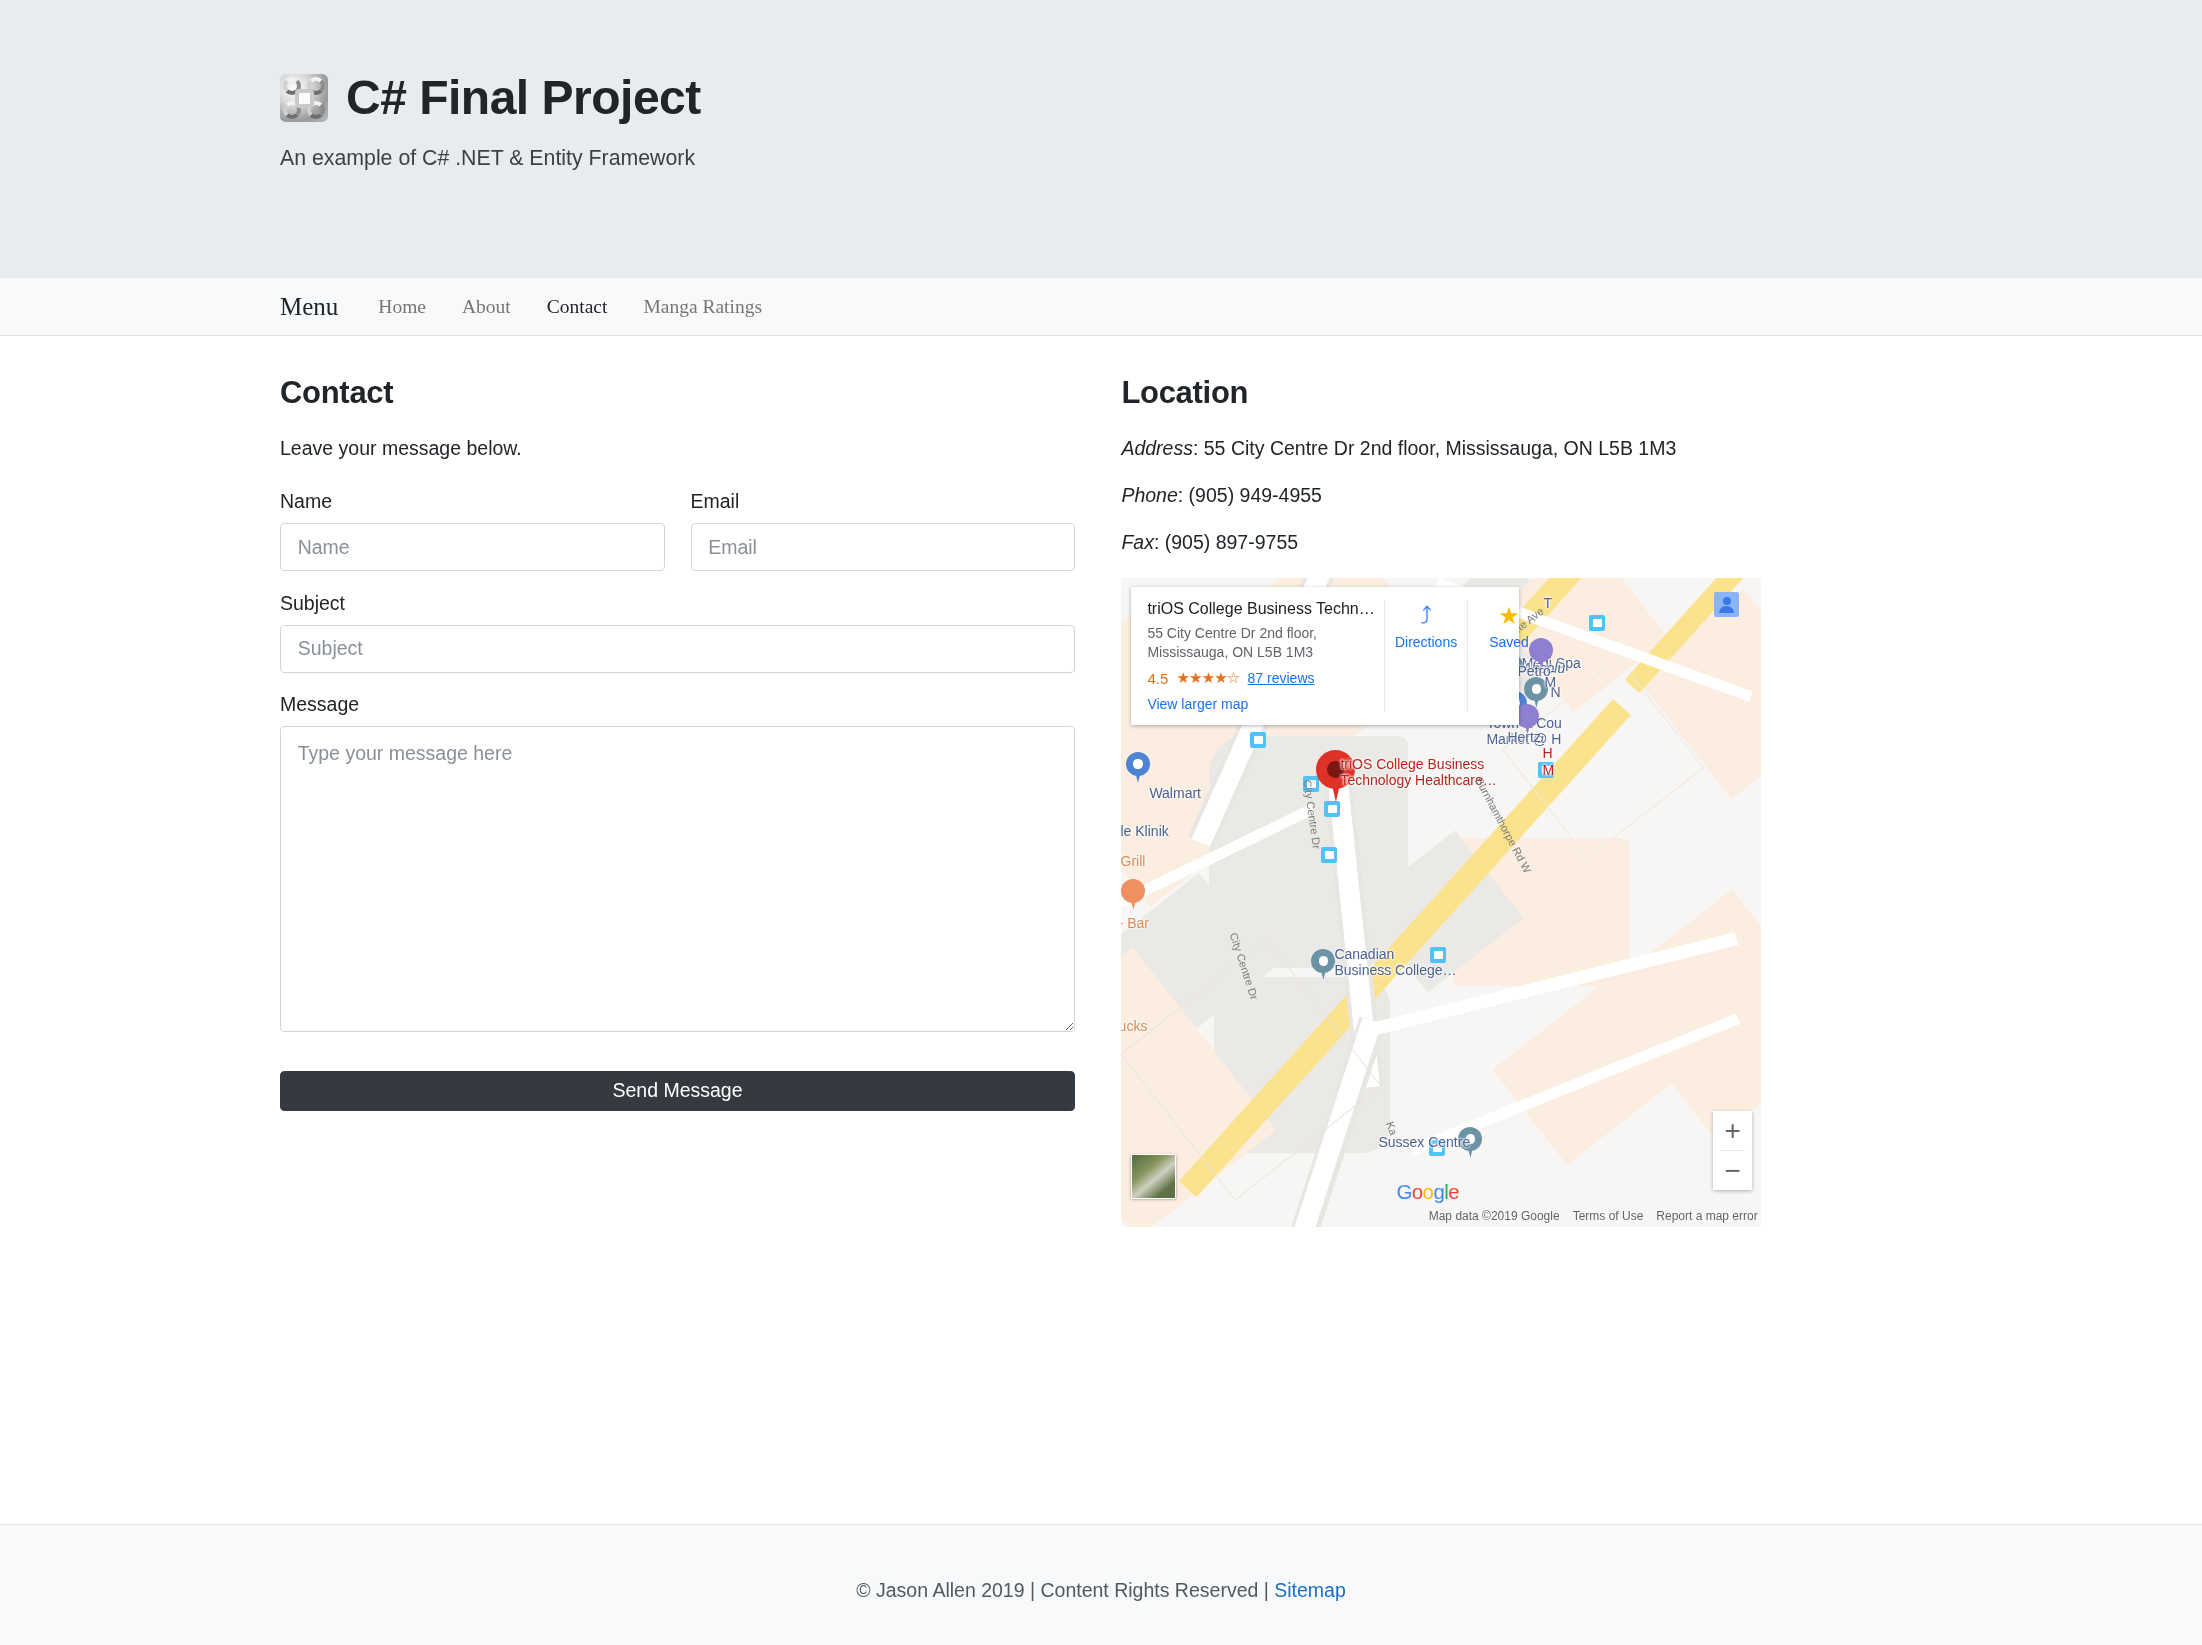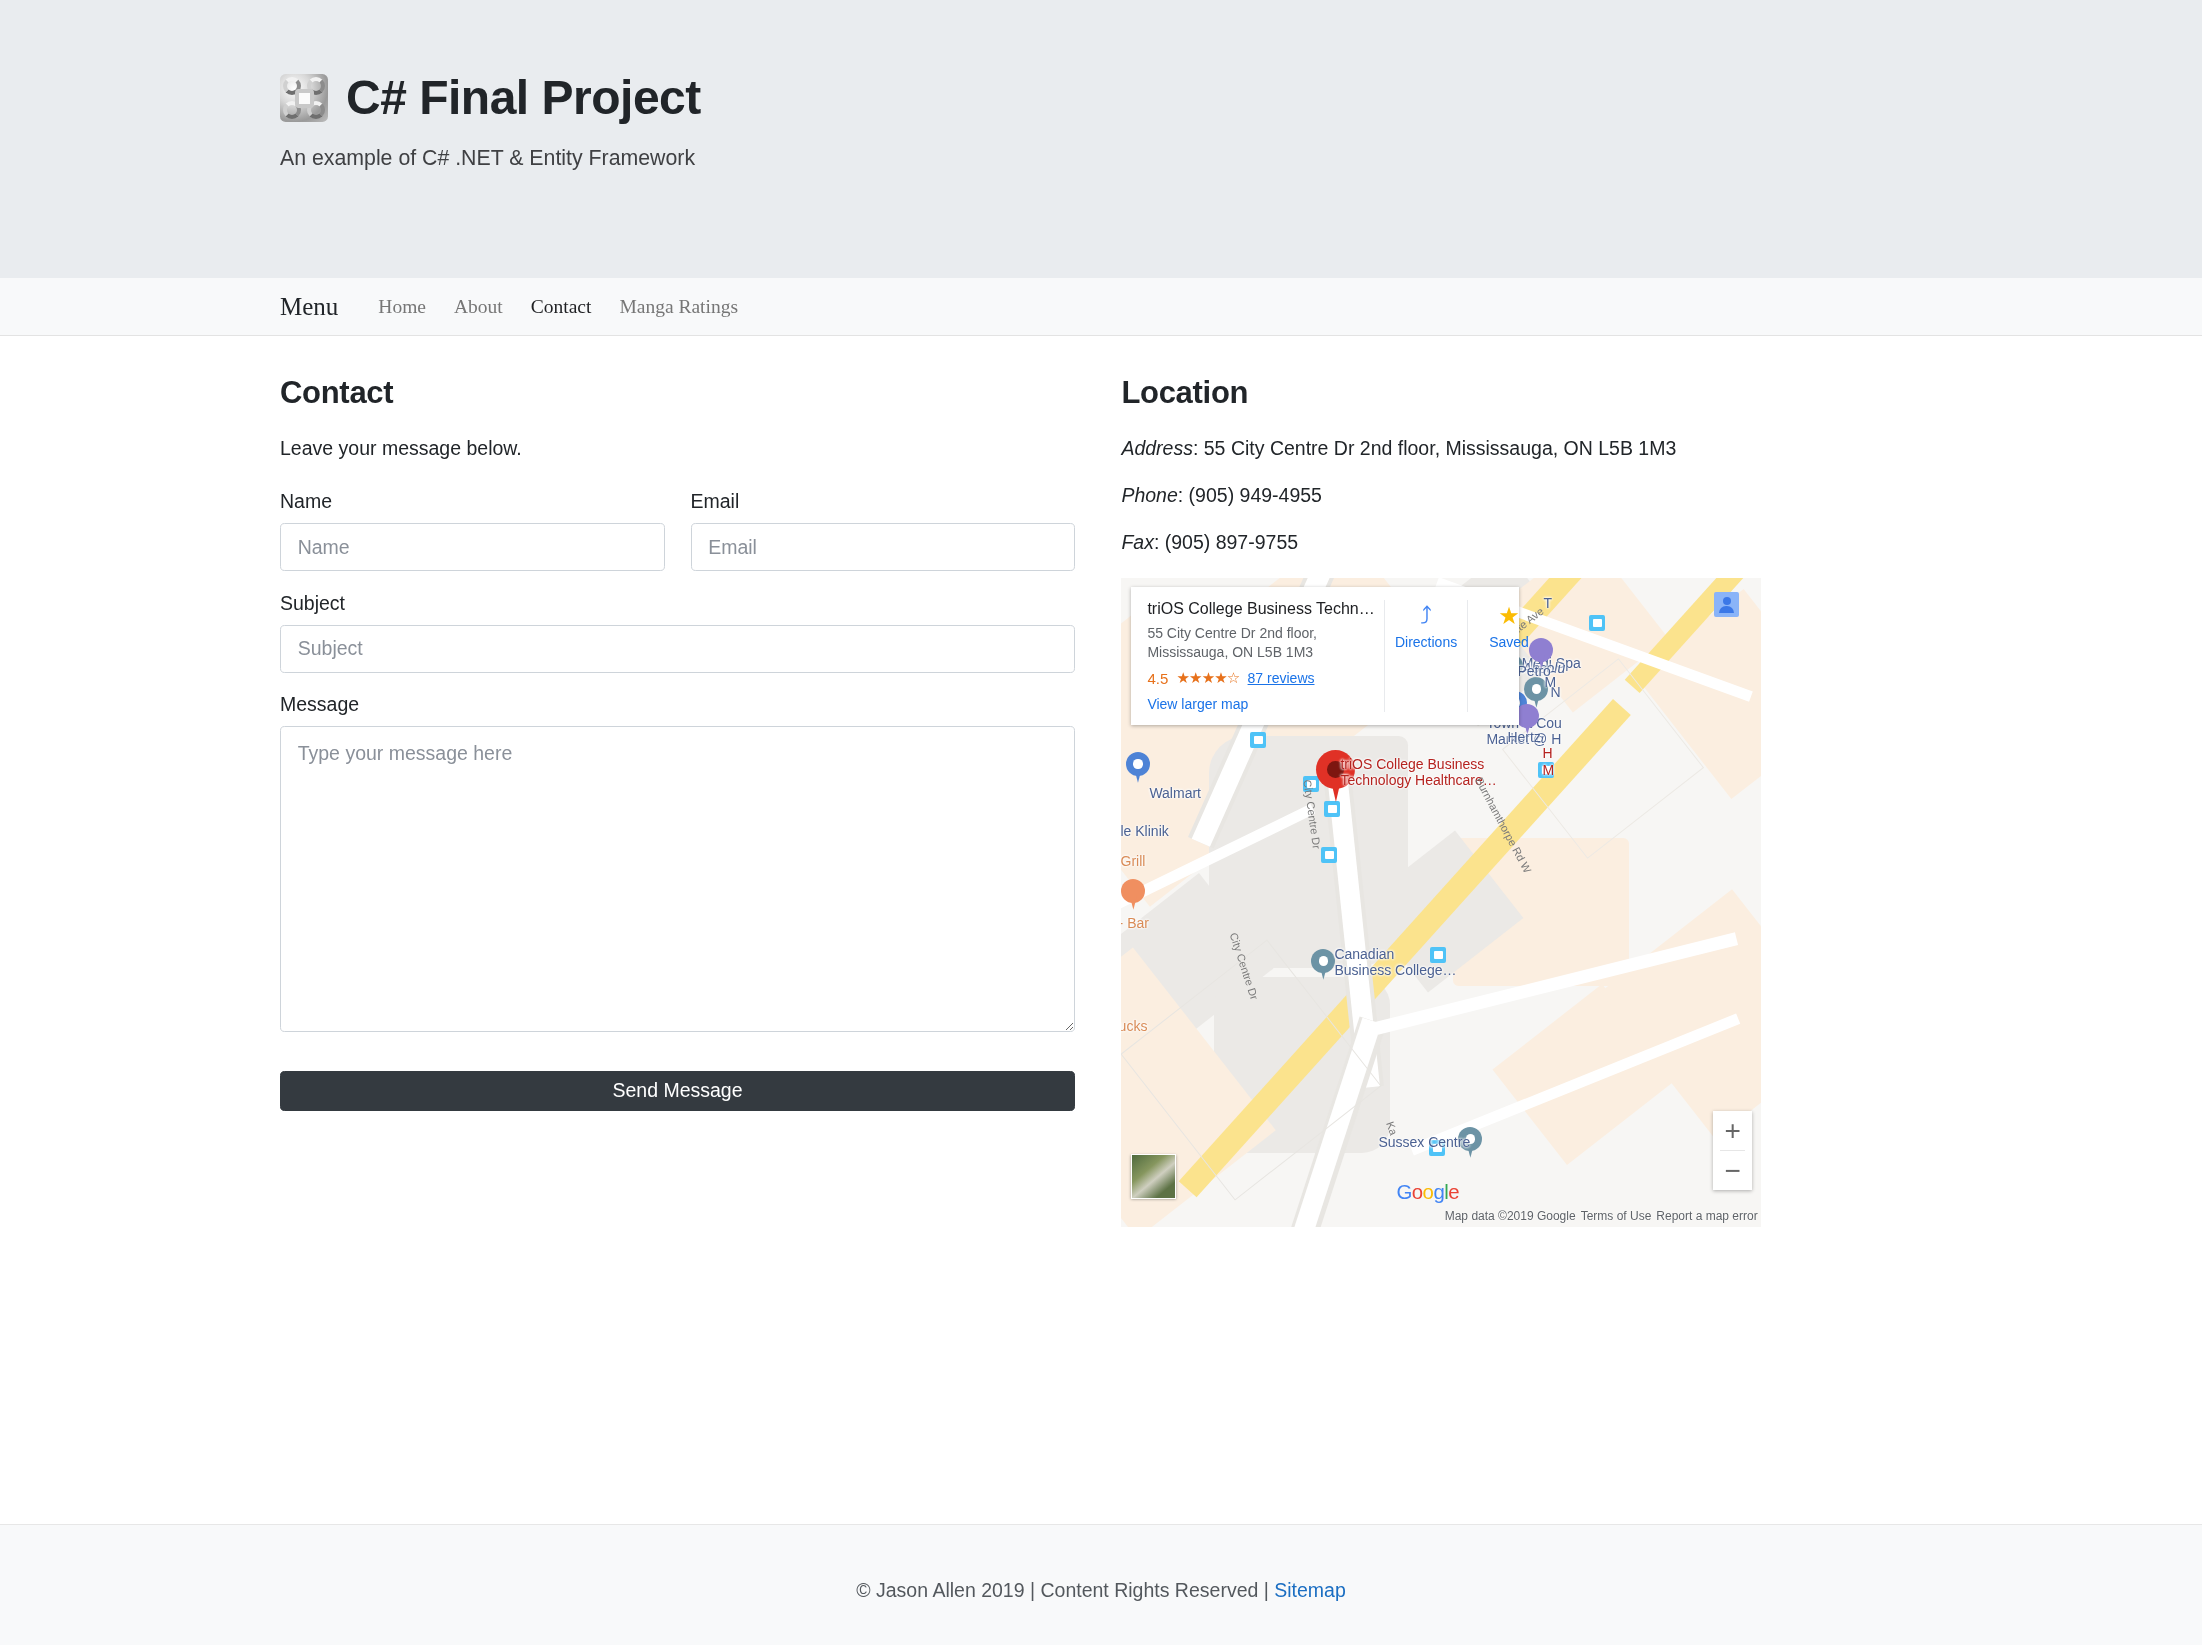--- a/index.html
+++ b/index.html
@@ -69,21 +69,21 @@
     align-items: center;
   }
   #navbar .container { display:flex; align-items:center;font-family:Liberation Serif, serif; }
   #nav-brand {
     font-size: 25px;
     color: #212529;
     margin-right: 26px;
     text-decoration: none;
     font-weight: 400;
   }
-  #nav-links { display:flex; align-items:center; gap: 0; justify-content: flex-end; }
+  #nav-links { display:flex; align-items:center; gap: 8px; justify-content: flex-end; }
   .nav-link {
     font-size: 19.5px;
     color: #767676;
     text-decoration: none;
     padding: 0 14px;
     white-space: nowrap;
   }
   .nav-link.active { color: #1f2023; }
 
   
@@ -301,21 +301,21 @@
   }
   #map-google-logo span:nth-child(1){color:#4285f4;}
   #map-google-logo span:nth-child(2){color:#ea4335;}
   #map-google-logo span:nth-child(3){color:#fbbc05;}
   #map-google-logo span:nth-child(4){color:#4285f4;}
   #map-google-logo span:nth-child(5){color:#34a853;}
   #map-google-logo span:nth-child(6){color:#ea4335;}
 
   #map-attribution {
     position:absolute; right:3.7px; bottom:3.7px; z-index:25;
-    font-size:12px; color:#5f6368; display:flex; gap:5px;
+    font-size:12px; color:#5f6368; display:flex; gap:13px;
     text-shadow:0 0 1.9px #fff,0 0 1.9px #fff;
   }
   #map-attribution a { color:#5f6368; text-decoration:none; }
 
   
   #site-footer {
     position:absolute; left:0; top:1524px;
     width: 2202px; height: 122px;
     background: #f8f9fa;
     border-top: 0.9px solid #e7e7e7;

